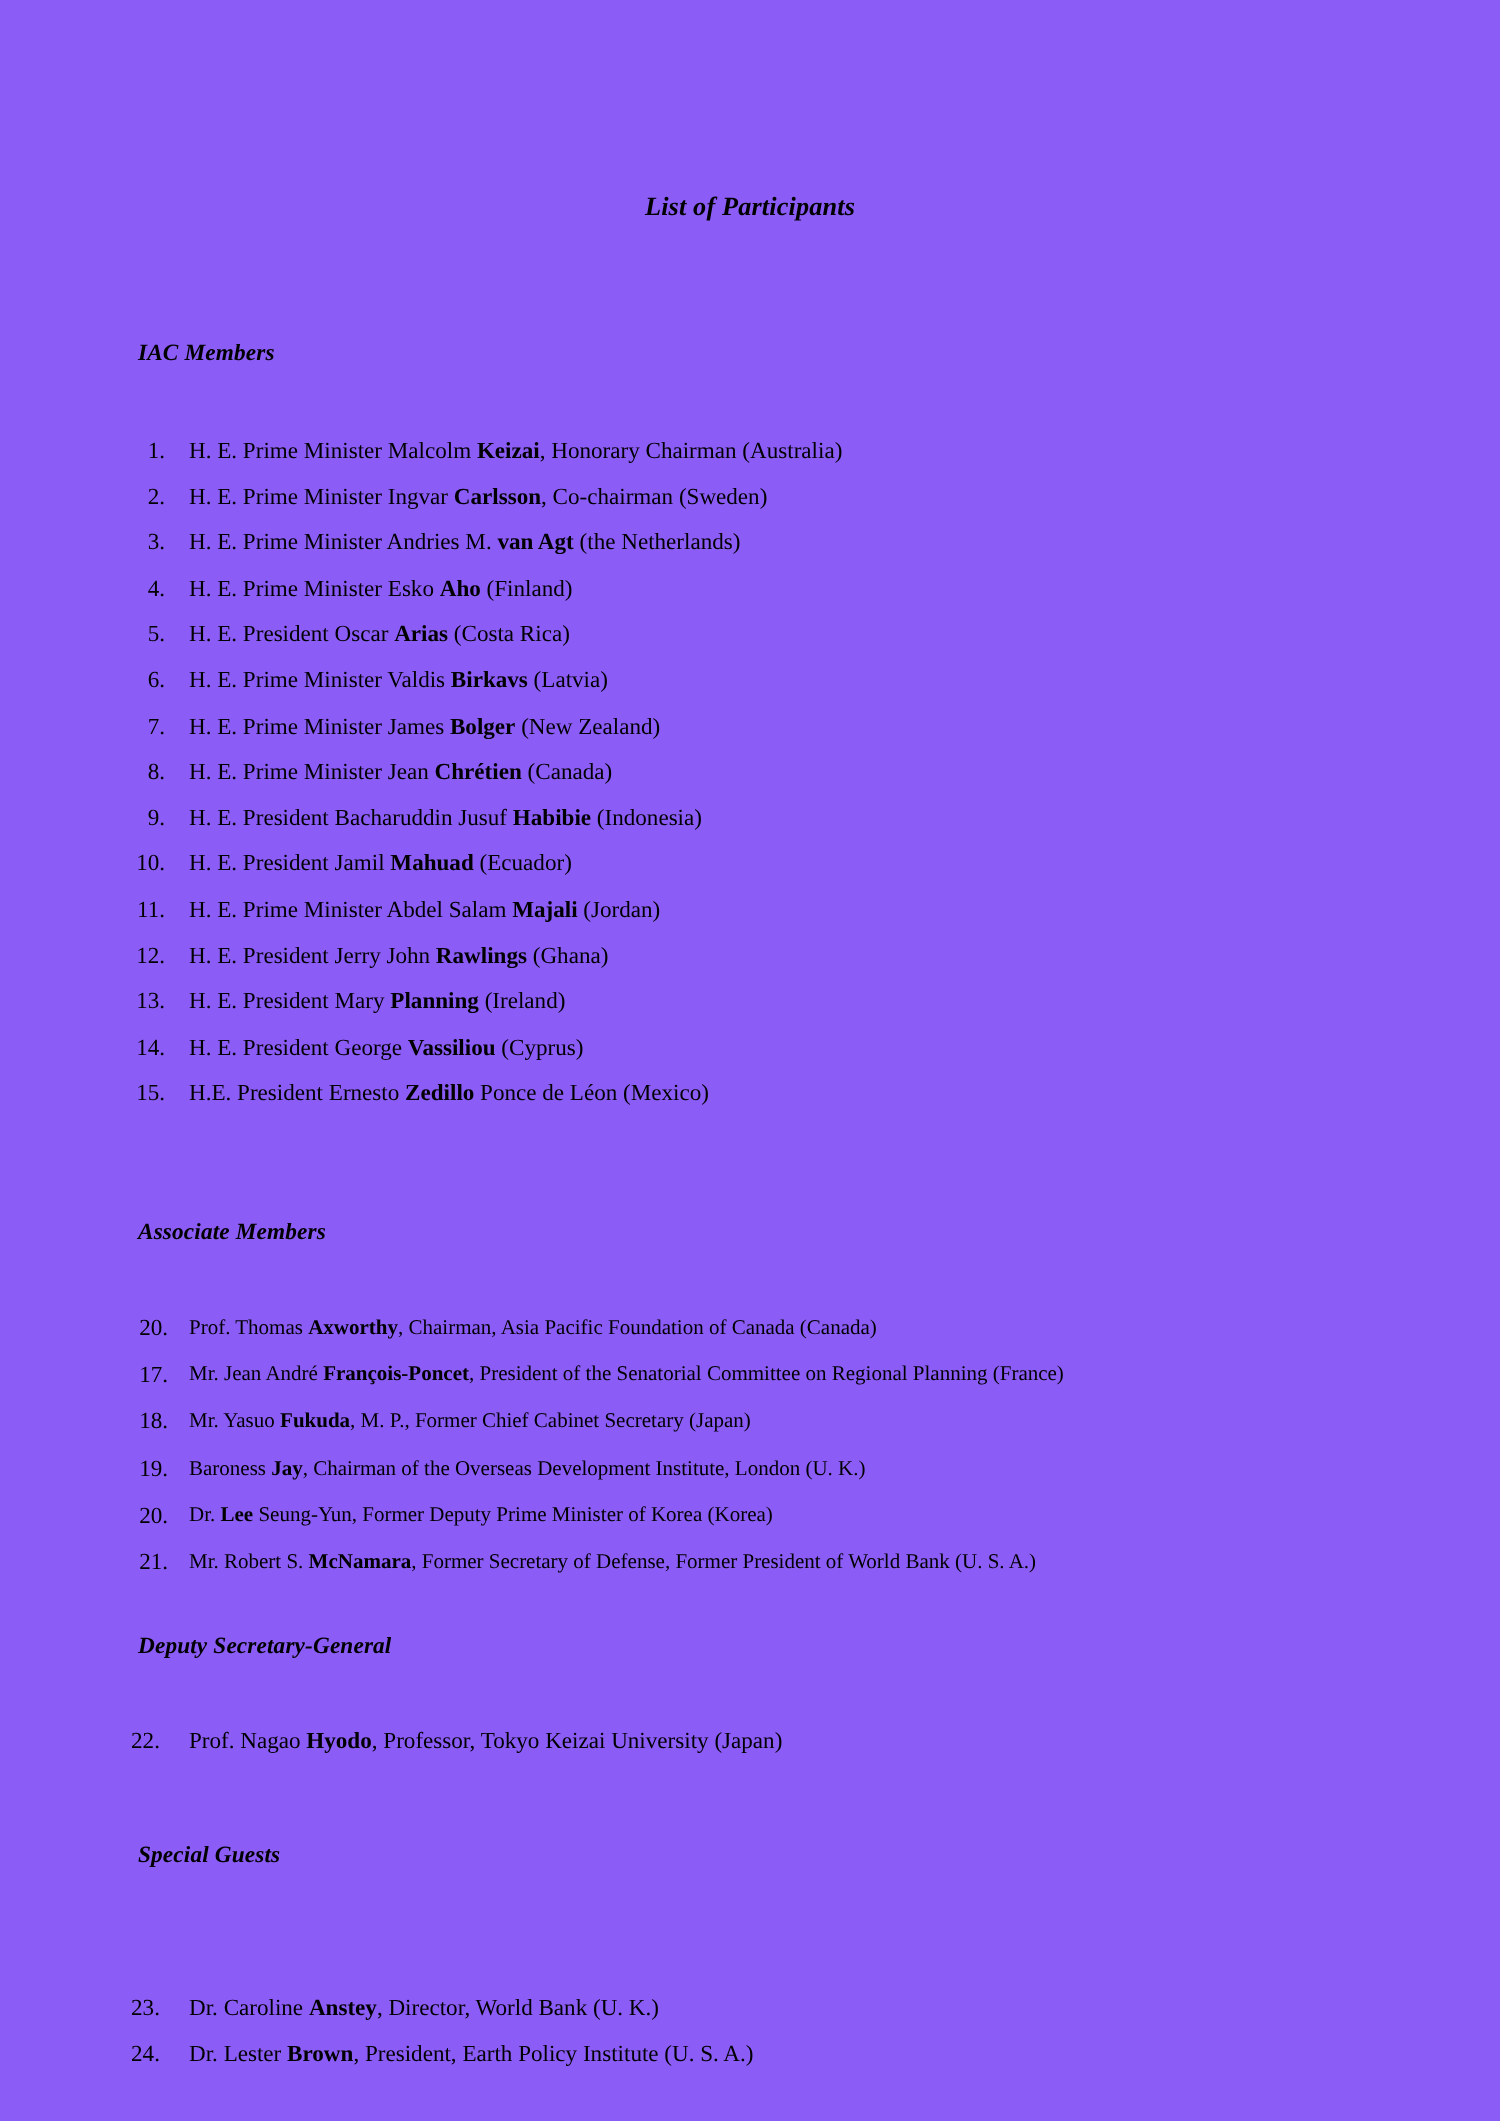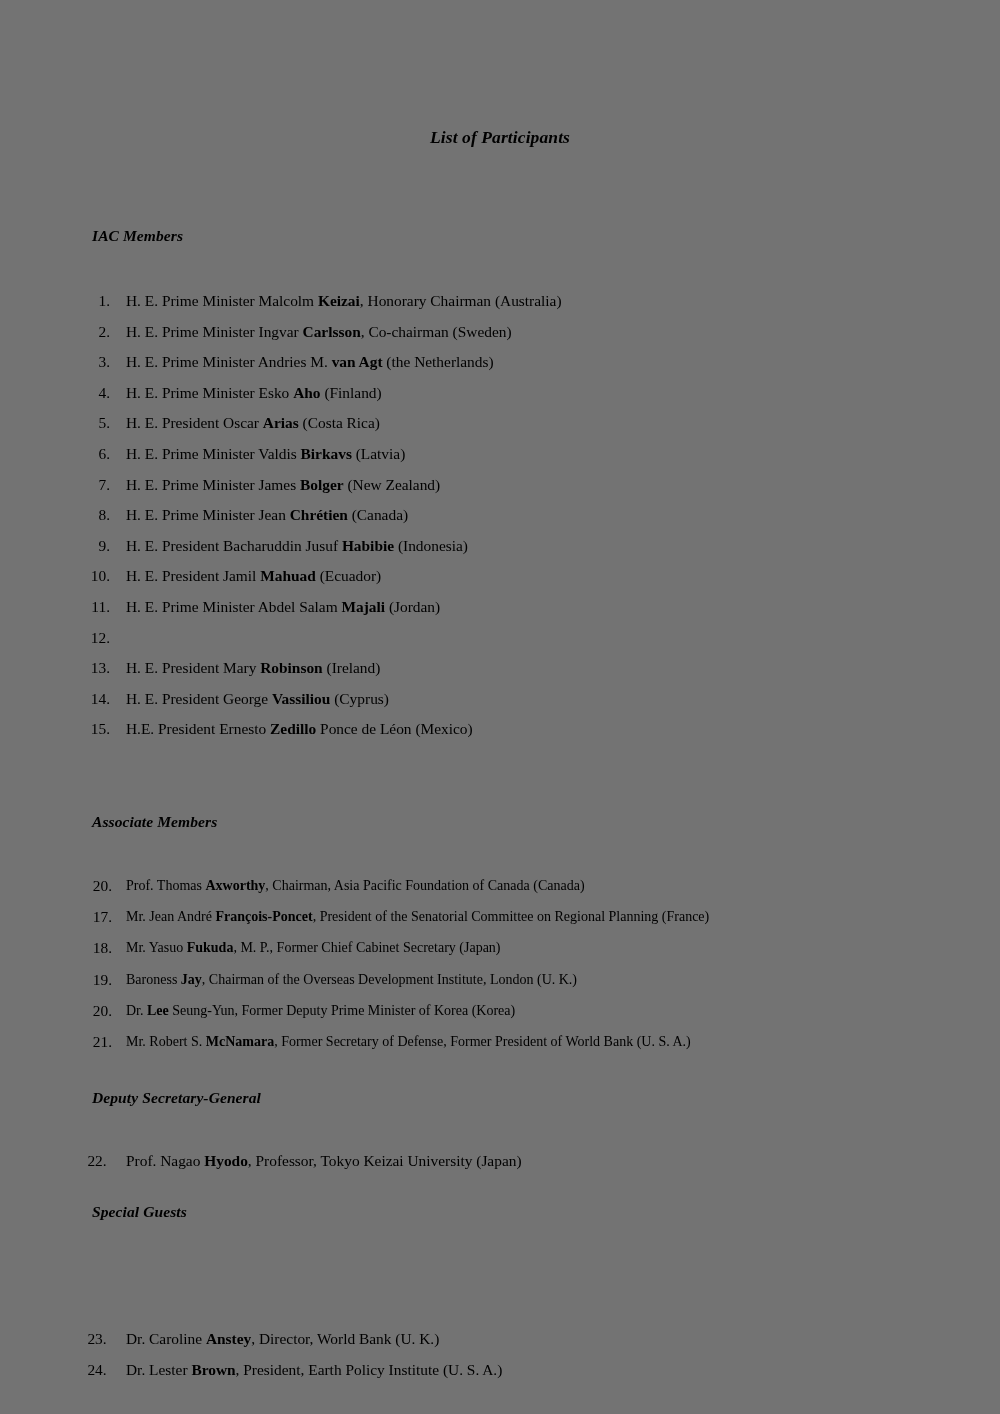--- a/index.html
+++ b/index.html
@@ -13,21 +13,21 @@
     font-family: "Liberation Serif", "DejaVu Serif", serif;
     color: #000000;
     position: relative;
     overflow: hidden;
   }
 
   .page {
     position: relative;
     width: 1000px;
     height: 1414px;
-    background: #737373;
+    background: #8b5cf6;
   }
 
   
   .doc-title {
     position: absolute;
     top: 127px;
     left: 0;
     width: 1000px;
     text-align: center;
     font-size: 17.5px;
@@ -139,24 +139,25 @@
       <div class="list-item">
         <span class="num">10.</span>
         <span class="txt">H. E. President Jamil <b>Mahuad</b> (Ecuador)</span>
       </div>
       <div class="list-item">
         <span class="num">11.</span>
         <span class="txt">H. E. Prime Minister Abdel Salam <b>Majali</b> (Jordan)</span>
       </div>
       <div class="list-item">
         <span class="num">12.</span>
+        <span class="txt">H. E. President Jerry John <b>Rawlings</b> (Ghana)</span>
       </div>
       <div class="list-item">
         <span class="num">13.</span>
-        <span class="txt">H. E. President Mary <b>Robinson</b> (Ireland)</span>
+        <span class="txt">H. E. President Mary <b>Planning</b> (Ireland)</span>
       </div>
       <div class="list-item">
         <span class="num">14.</span>
         <span class="txt">H. E. President George <b>Vassiliou</b> (Cyprus)</span>
       </div>
       <div class="list-item">
         <span class="num">15.</span>
         <span class="txt">H.E. President Ernesto <b>Zedillo</b> Ponce de Léon (Mexico)</span>
       </div>
     </div>
@@ -190,21 +191,21 @@
     </div>
 
   <div class="section-heading" style="top:1089px;">Deputy Secretary-General</div>
   <div class="list-group group-deputy" style="top:1146px;">
       <div class="list-item">
         <span class="num">22.</span>
         <span class="txt">Prof. Nagao <b>Hyodo</b>, Professor, Tokyo Keizai University (Japan)</span>
       </div>
     </div>
 
-  <div class="section-heading" style="top:1203px;">Special Guests</div>
+  <div class="section-heading" style="top:1228px;">Special Guests</div>
   <div class="list-group group-guests" style="top:1323px;">
       <div class="list-item">
         <span class="num">23.</span>
         <span class="txt">Dr. Caroline <b>Anstey</b>, Director, World Bank (U. K.)</span>
       </div>
       <div class="list-item">
         <span class="num">24.</span>
         <span class="txt">Dr. Lester <b>Brown</b>, President, Earth Policy Institute (U. S. A.)</span>
       </div>
     </div>

